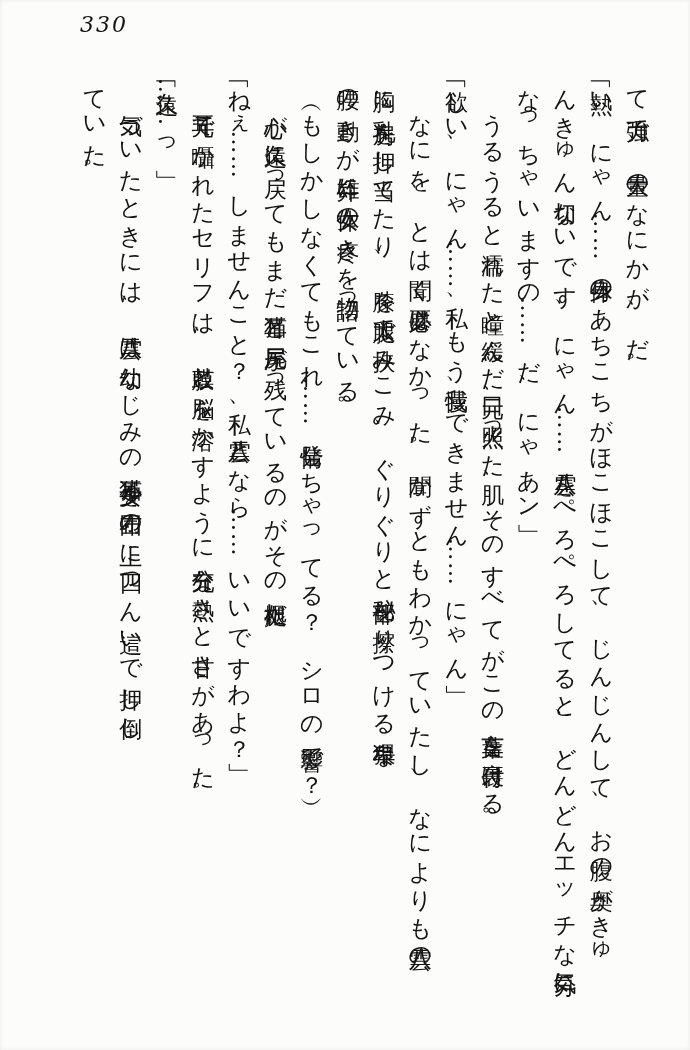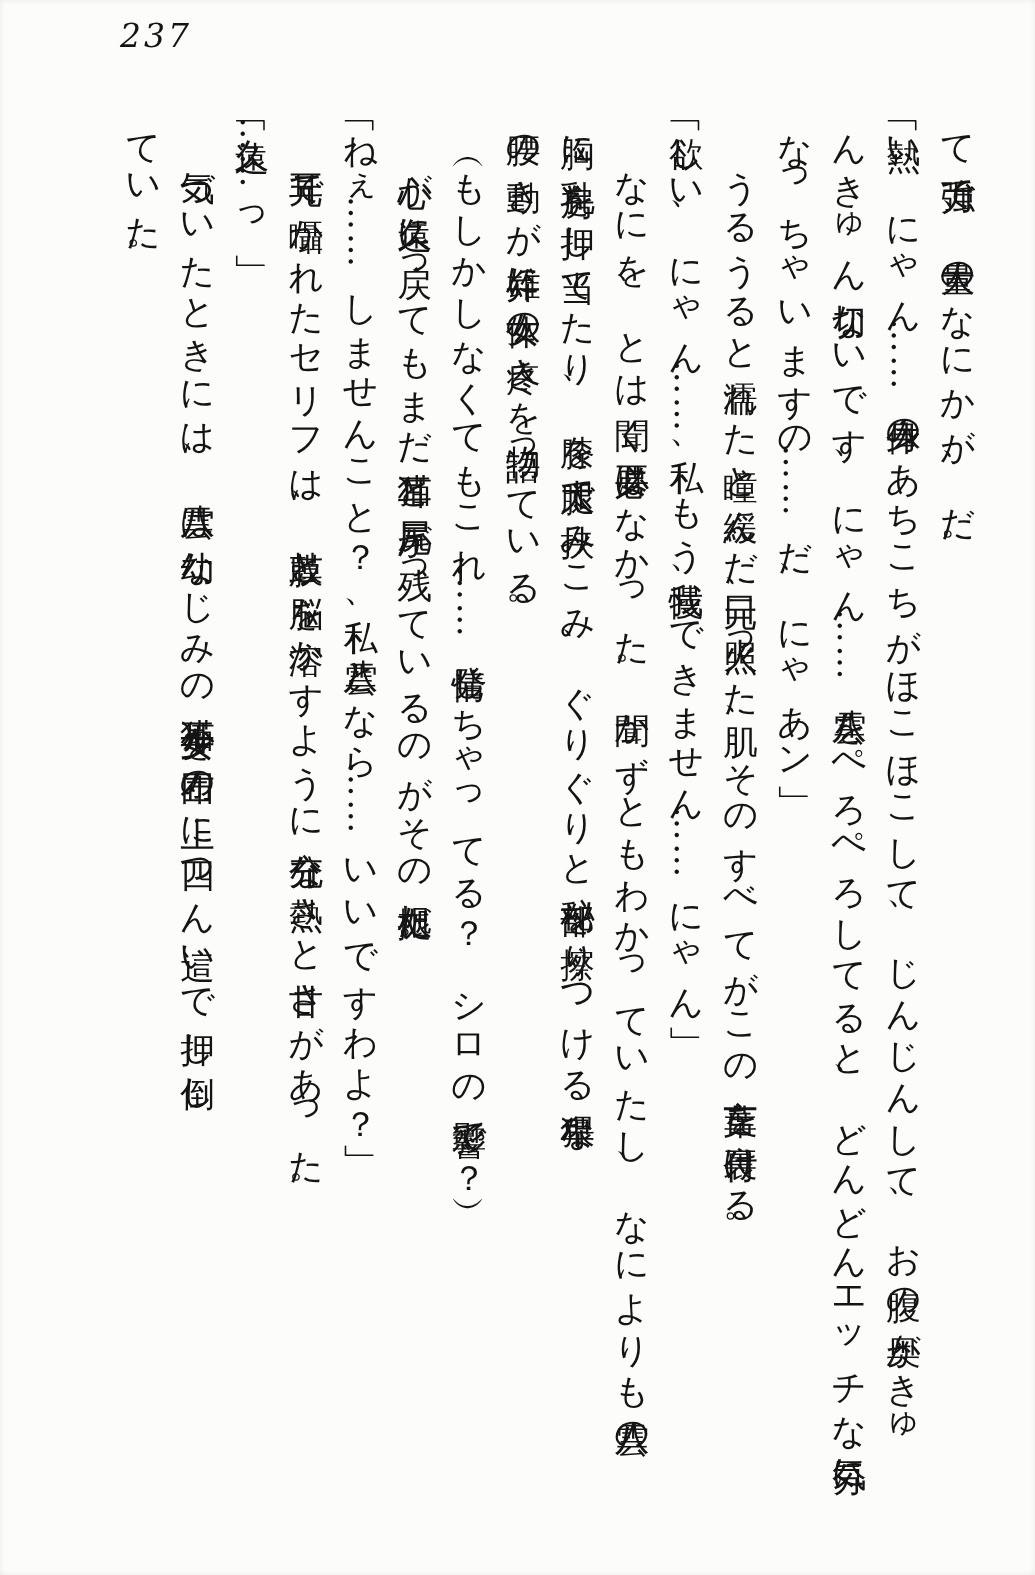--- a/index.html
+++ b/index.html
@@ -44,21 +44,21 @@
     line-height: 36.2px;      
     letter-spacing: 1.55px;   
     white-space: nowrap;
     font-weight: 500;
   }
 </style>
 </head>
 <body>
 
 <div class="page">
-  <div class="pageno">237</div>
+  <div class="pageno">330</div>
 
   <div class="text-block">
     <p class="vline">て強力で、大量のなにかが、だ。</p>
     <p class="vline">「熱い、にゃん……身体のあちこちがほこほこして、じんじんして、お腹の奥がきゅ</p>
     <p class="vline">んきゅん切ないです、にゃん……八雲をぺろぺろしてると、どんどんエッチな気分に</p>
     <p class="vline">なっちゃいますの……だ、にゃあン」</p>
     <p class="vline">　うるうると濡れた瞳と緩んだ口元、火照った肌、そのすべてがこの言葉を裏付ける。</p>
     <p class="vline">「欲しい、にゃん……私、もう我慢、できません……にゃん」</p>
     <p class="vline">　なにを、とは聞く必要はなかった。聞かずともわかっていたし、なによりも八雲の</p>
     <p class="vline">胸に乳房を押し当てたり、膝を太腿で挟みこみ、ぐりぐりと秘部を擦りつける卑猥な</p>

